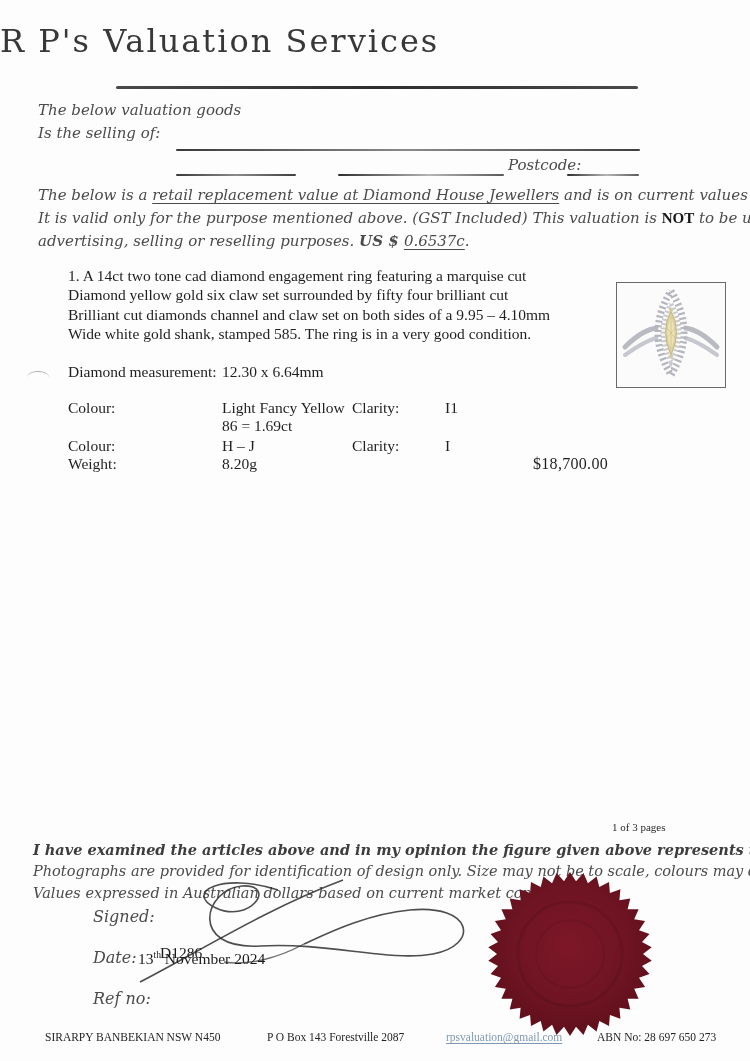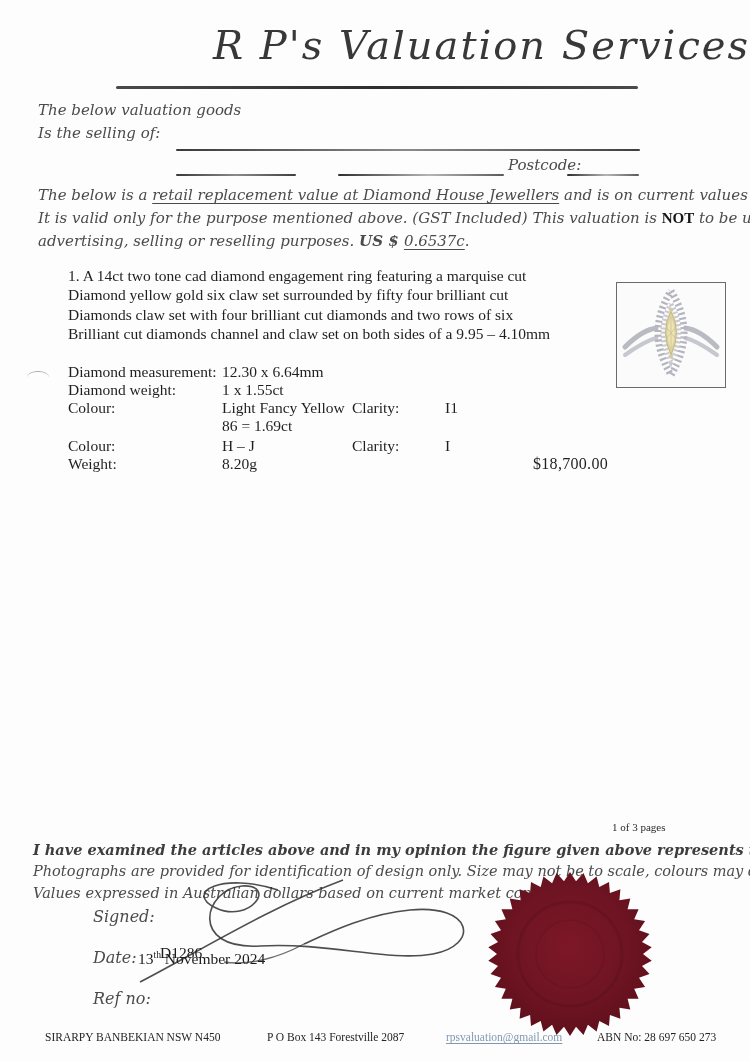--- a/index.html
+++ b/index.html
@@ -7,23 +7,23 @@
   .page {
     position:relative; width:750px; height:1061px;
     background:#fdfdfd; overflow:hidden;
     font-family:"Liberation Serif", serif; color:#1f1f1f;
   }
   .abs { position:absolute; }
   .script { font-family:"DejaVu Serif", serif; font-style:italic; color:#4b4b4b; }
   .serif  { font-family:"Liberation Serif", serif; color:#1f1f1f; }
 
   
-  .title { top:22px; left:0; width:100%; text-align:right;
-           font-family:"DejaVu Serif", serif; font-style:italic;
-           font-size:40px; color:#383838; letter-spacing:2px; }
+  .title { top:22px; left:0; width:100%; text-align:left;
+           font-family:"DejaVu Serif", serif; 
+           font-size:32px; color:#383838; letter-spacing:2px; }
   .title-rule { top:86px; left:116px; width:522px; height:3px;
                 background:linear-gradient(90deg,#4a4a4a,#2e2e2e,#4a4a4a); border-radius:2px; }
 
   
   .fill { height:2px; background:linear-gradient(90deg,#3a3a3a,#8a8a8a,#3f3f3f); border-radius:1px; }
   .fill.faint { background:linear-gradient(90deg,#2f2f2f,#b5b5b5 55%,#5a5a5a); }
 
   .script-15 { font-size:15px; }
 
   .desc { font-size:15.5px; line-height:19.4px; width:540px; }
@@ -73,31 +73,27 @@
   <div class="abs script script-15" style="left:508px; top:156px;">Postcode:</div>
   <div class="abs fill faint" style="left:567px; top:174px; width:72px;"></div>
 
   <div class="abs script script-15" style="left:38px; top:186px; white-space:nowrap;"><span>The below is a </span><span class="u">retail replacement value at Diamond House Jewellers</span><span> and is on current values at the below stated date.</span></div>
   <div class="abs script script-15" style="left:38px; top:209px; white-space:nowrap;"><span>It is valid only for the purpose mentioned above. (GST Included) This valuation is </span><span class="bold-serif">NOT</span><span> to be used for marketing,</span></div>
   <div class="abs script script-15" style="left:38px; top:232px; white-space:nowrap;"><span>advertising, selling or reselling purposes. </span><span class="us-bold">US $ </span><span class="u">0.6537c</span><span>.</span></div>
 
   <div class="abs desc serif" style="left:68px; top:266px;">
     <div>1. A 14ct two tone cad diamond engagement ring featuring a marquise cut</div>
     <div>Diamond yellow gold six claw set surrounded by fifty four brilliant cut</div>
-    <div>Diamonds claw set with four brilliant cut diamonds and two rows of six</div>
     <div>Brilliant cut diamonds channel and claw set on both sides of a 9.95 – 4.10mm</div>
+    <div>Wide white gold shank, stamped 585. The ring is in a very good condition.</div>
   </div>
 
   <div class="drow serif" style="top:363px;">
     <span class="c1">Diamond measurement:</span>
     <span class="c2">12.30 x 6.64mm</span>
-  </div>
-  <div class="drow serif" style="top:381px;">
-    <span class="c1">Diamond weight:</span>
-    <span class="c2">1 x 1.55ct</span>
   </div>
   <div class="drow serif" style="top:399px;">
     <span class="c1">Colour:</span>
     <span class="c2">Light Fancy Yellow</span>
     <span class="c3">Clarity:</span>
     <span class="c4">I1</span>
   </div>
   <div class="drow serif" style="top:417px;padding-left:41px;">
     <span class="c2">86 = 1.69ct</span>
   </div>

